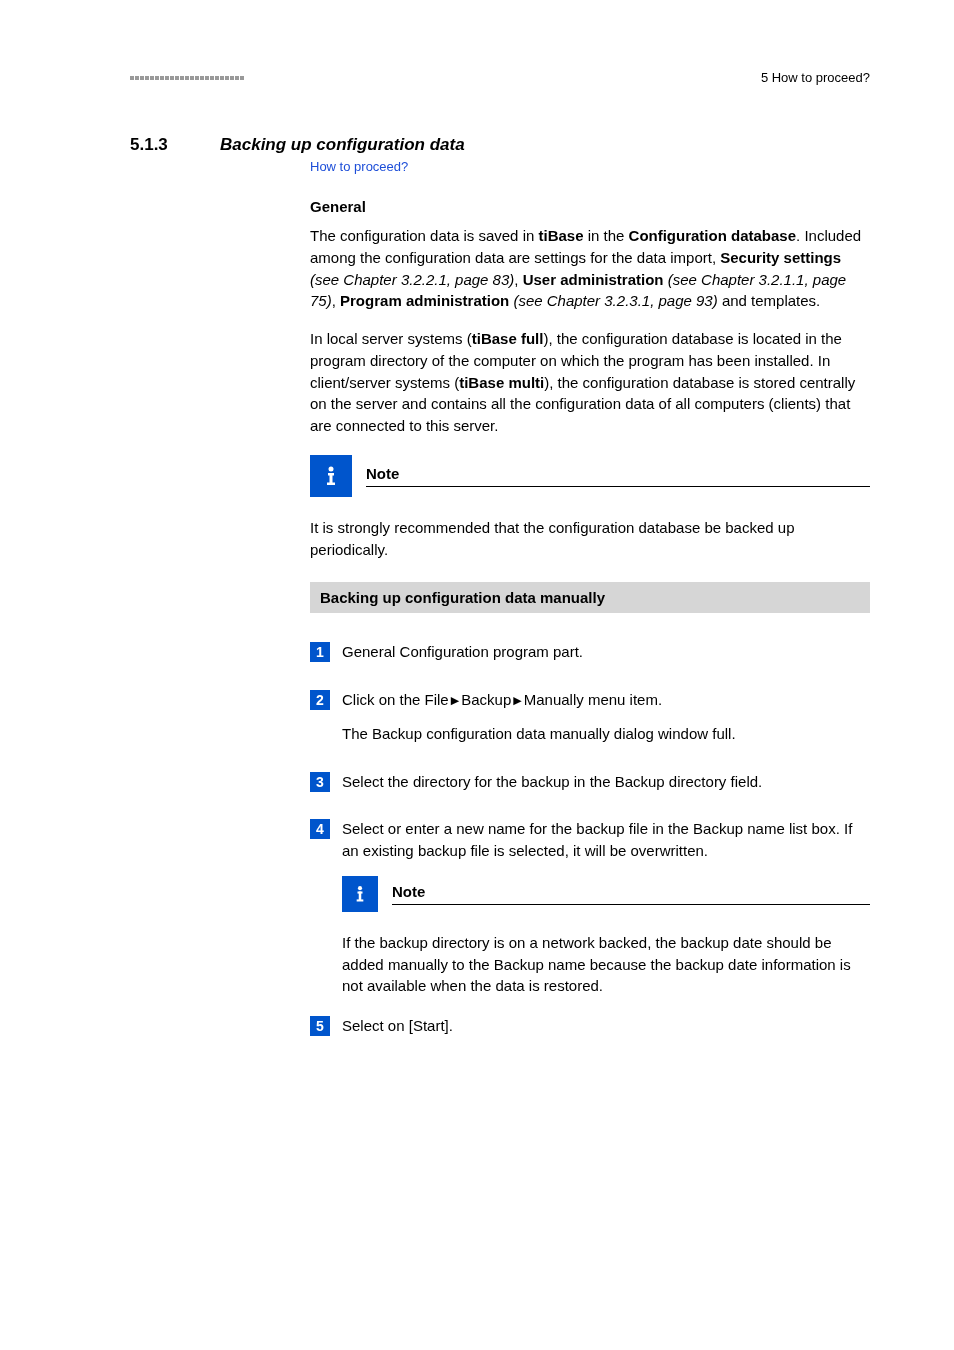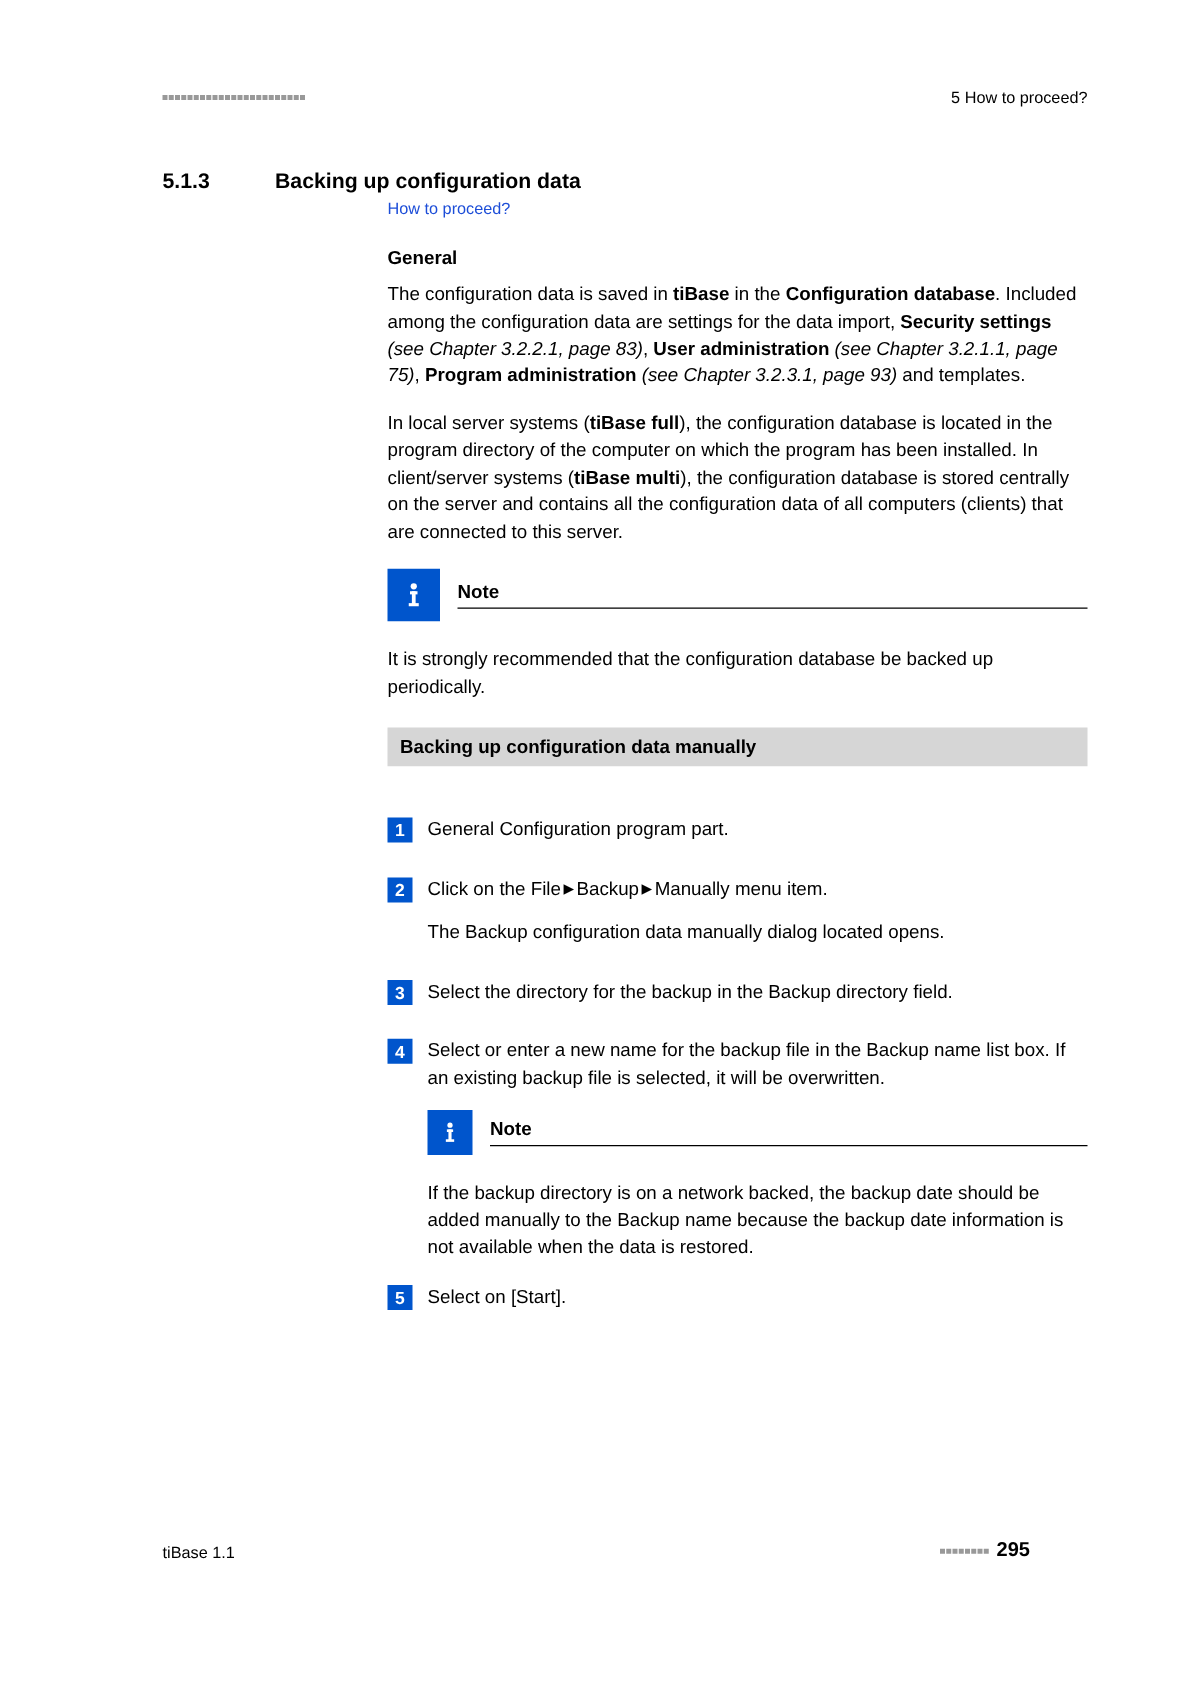--- a/index.html
+++ b/index.html
@@ -42,20 +42,21 @@
     margin-bottom: 4px;
   }
   .section-number {
     width: 90px;
     font-weight: bold;
     font-size: 17px;
   }
   .section-title {
     font-weight: bold;
     font-size: 17px;
+    font-style: italic;
   }
   .content-col {
     margin-left: 180px;
     margin-right: 0;
   }
   .breadcrumb {
     font-size: 13px;
     color: #1d4ed8;
     margin-bottom: 24px;
   }
@@ -99,21 +100,21 @@
     font-weight: bold;
     font-size: 15px;
     padding-bottom: 4px;
     border-bottom: 1px solid #000;
   }
   .gray-bar {
     background: #d6d6d6;
     font-weight: bold;
     font-size: 15px;
     padding: 7px 10px;
-    margin-bottom: 40px;
+    margin-bottom: 28px;
   }
   .step {
     display: flex;
     margin-bottom: 26px;
   }
   .step-num {
     background: #0055cc;
     color: #fff;
     font-weight: bold;
     width: 20px;
@@ -259,21 +260,21 @@
       <div class="step-body">
         <span>General </span><span class="b">Configuration</span><span> program part.</span>
       </div>
     </div>
 
     <div class="step">
       <div class="step-num">2</div>
       <div class="step-body">
         <span>Click on the </span><span class="b">File</span><span class="arrow">▶</span><span class="b">Backup</span><span class="arrow">▶</span><span class="b">Manually</span><span> menu item.</span>
         <div class="sub">
-          <span>The </span><span class="b">Backup configuration data manually</span><span> dialog located opens.</span>
+          <span>The </span><span class="b">Backup configuration data manually</span><span> dialog window full.</span>
         </div>
       </div>
     </div>
 
     <div class="step">
       <div class="step-num">3</div>
       <div class="step-body">
         <span>Select the directory for the backup in the </span><span class="b">Backup directory</span><span> field.</span>
       </div>
     </div>
@@ -306,30 +307,14 @@
 
     <div class="step">
       <div class="step-num">5</div>
       <div class="step-body">
         <span>Select on </span><span class="b">[Start]</span><span>.</span>
       </div>
     </div>
 
   </div>
 
-  <div class="footer">
-    <div>tiBase 1.1</div>
-    <div class="footer-right">
-      <div class="footer-squares">
-        <span class="sq"></span>
-          <span class="sq"></span>
-          <span class="sq"></span>
-          <span class="sq"></span>
-          <span class="sq"></span>
-          <span class="sq"></span>
-          <span class="sq"></span>
-          <span class="sq"></span>
-      </div>
-      <div class="page-num">295</div>
-    </div>
-  </div>
 
 </div>
 
 </body></html>

